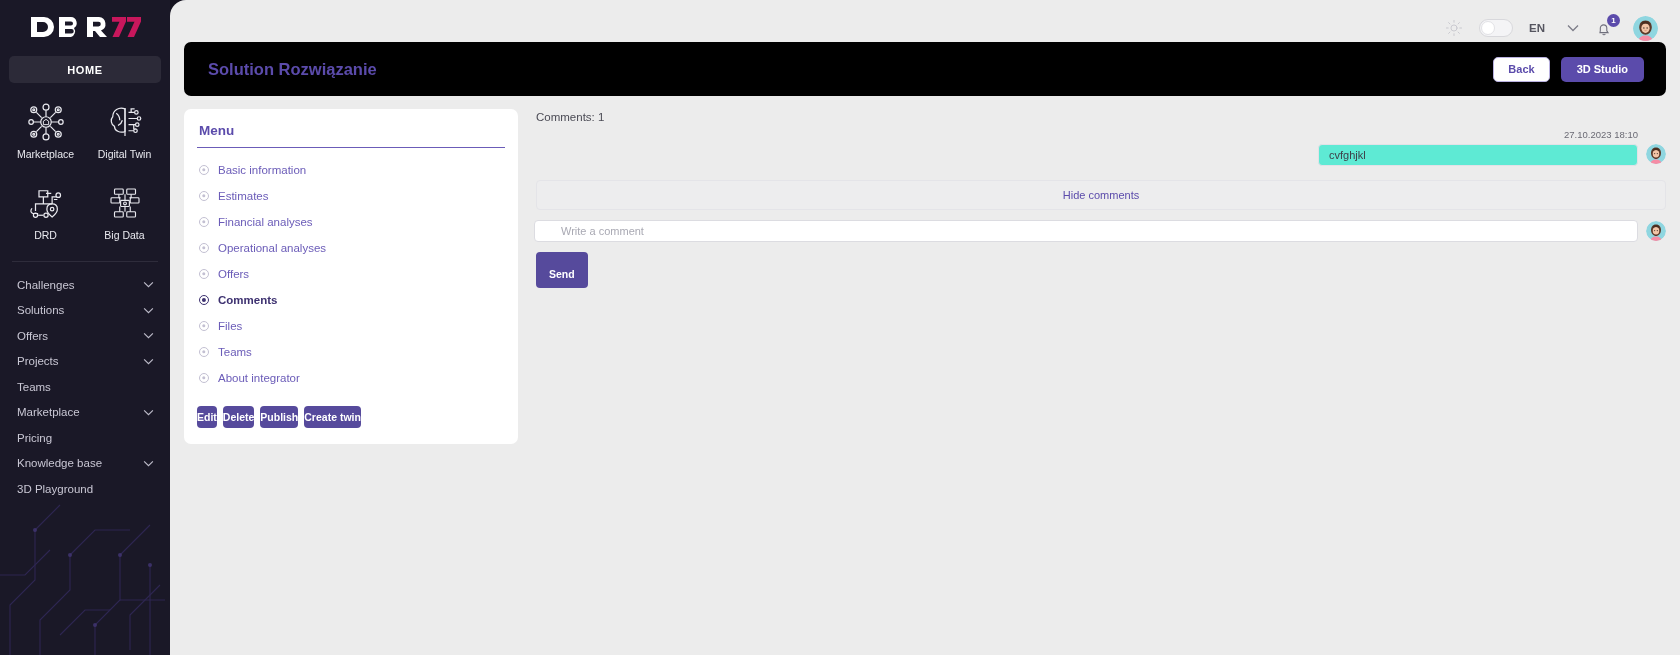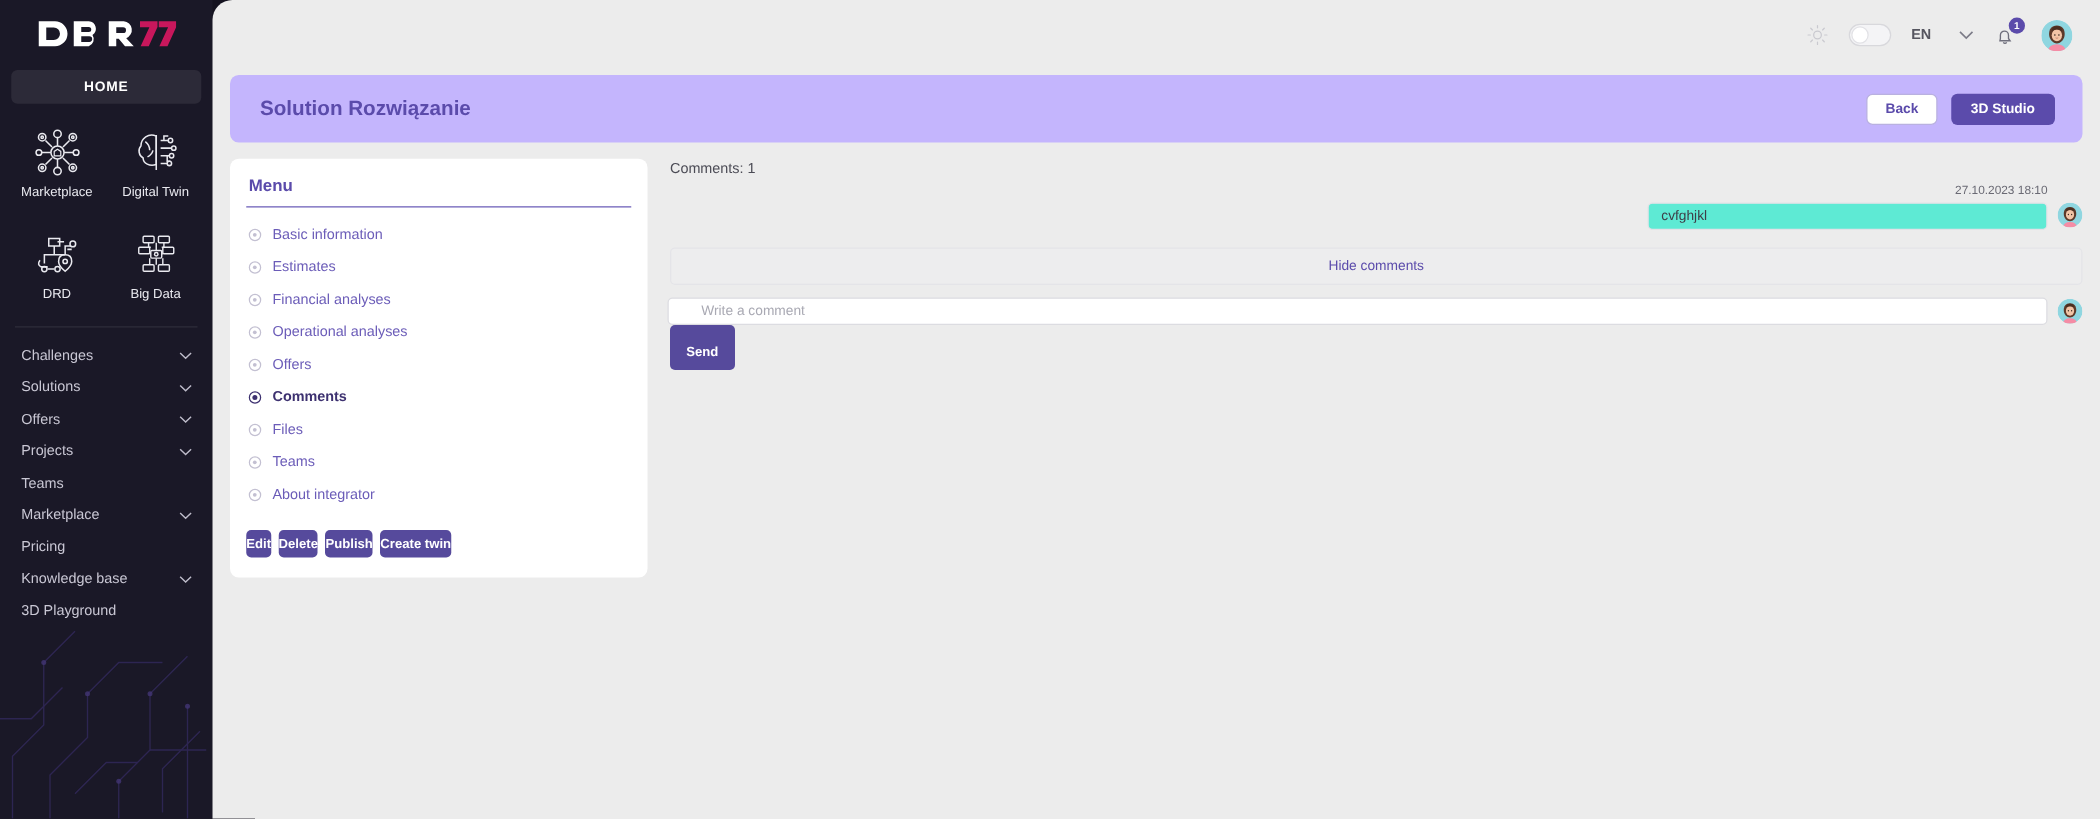--- a/index.html
+++ b/index.html
@@ -100,22 +100,22 @@
     padding: 0 3px; font-weight: 700;
   }
   .avatar {
     width: 25px; height: 25px; border-radius: 50%;
     overflow: hidden; cursor: pointer; flex: 0 0 25px;
   }
   .avatar svg { display:block; }
 
   
   .header-card {
-    margin-top: 18px;
-    background: #c4b5fd; border-radius: 7px;
+    margin-top: 0;
+    background: #000000; border-radius: 7px;
     height: 54px; display:flex; align-items:center;
     justify-content: space-between;
     padding: 0 22px 0 24px;
   }
   .page-title { color: #5b4bab; font-size: 16.5px; font-weight: 700; }
   .hdr-actions { display: flex; align-items: center; gap: 11px; }
   .btn-outline {
     border: 1px solid #b9b1e0; color: #5b4bab; background:#fff;
     border-radius: 5px; height: 25px; padding: 0 14px;
     font-size: 11px; font-weight: 600; cursor: pointer;
@@ -195,21 +195,21 @@
 
   .write-row { display:flex; align-items:center; gap: 8px; margin-top: 10px; }
   .write-input {
     flex: 1; height: 22px;
     border: 1px solid #dcdce1; border-radius: 4px; background:#fff;
     font-size: 11px; color: #3e3e48; padding: 0 26px;
     font-family: "Liberation Sans", sans-serif; outline: none;
   }
   .write-input::placeholder { color: #a9a9b3; }
   .send-btn {
-    margin-top: 0; margin-left: 2px;
+    margin-top: 10px; margin-left: 2px;
     background: #564a9c; color:#fff; border:none; border-radius:4px;
     height: 36px; padding: 16px 13px; font-size: 10.5px; font-weight:600;
     cursor:pointer; font-family: "Liberation Sans", sans-serif;
   }
 </style>
 </head>
 <body>
 
 <div id="app">
 

